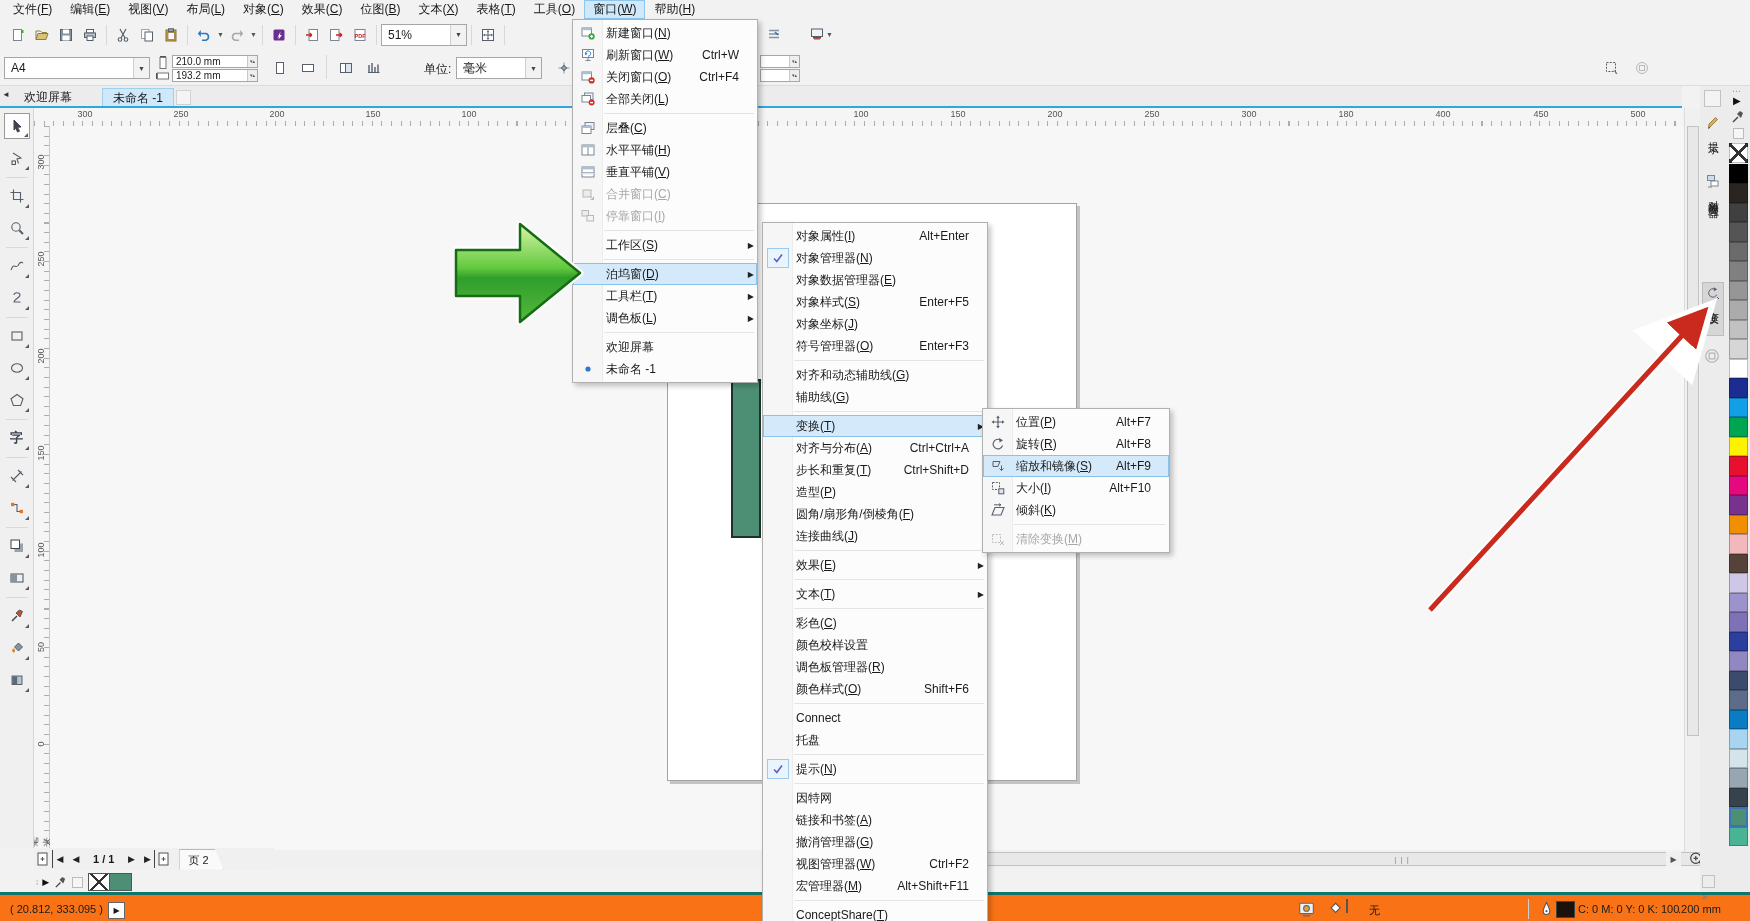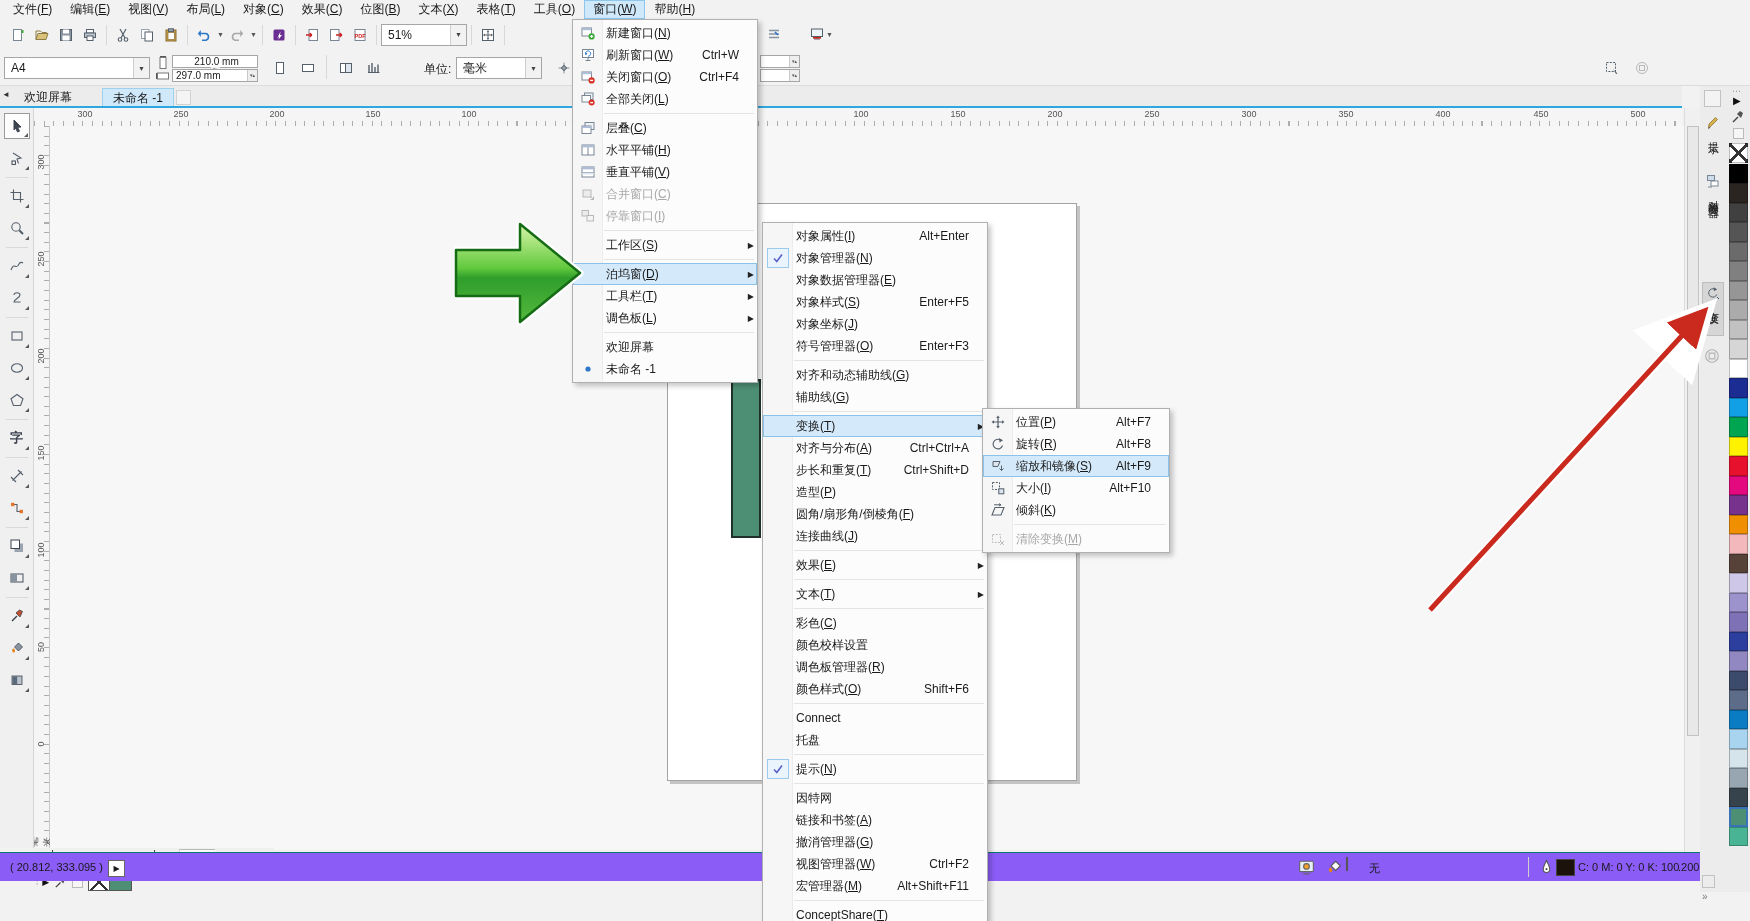--- a/index.html
+++ b/index.html
@@ -52,21 +52,21 @@
   .vscroll{left:1684px;top:108px;width:16px;height:744px;background:#f0f0f0;border-left:1px solid #dcdcdc;box-sizing:border-box;}
   .vthumb{position:absolute;left:2px;top:18px;width:12px;height:610px;background:#e8e8e8;border:1px solid #c2c2c2;box-sizing:border-box;}
   .hscroll{left:272px;top:850px;width:1394px;height:18px;background:#f0f0f0;}
   .hthumb{position:absolute;left:620px;top:2px;width:1020px;height:14px;background:#e8e8e8;border:1px solid #c2c2c2;box-sizing:border-box;display:flex;align-items:center;justify-content:center;color:#8a8a8a;font-size:8px;letter-spacing:1px;}
   .sbtn{position:absolute;display:flex;align-items:center;justify-content:center;color:#555;background:#f0f0f0;}
   
   .pagenav{left:34px;top:848px;width:240px;height:22px;background:#f0f0f0;display:flex;align-items:center;font-size:11px;}
   .pnbtn{width:18px;height:18px;display:flex;align-items:center;justify-content:center;color:#222;font-size:9px;flex:none;}
   .ptab{height:20px;line-height:20px;background:#fafafa;border:1px solid #b9b9b9;border-bottom:none;padding:0 14px 0 8px;margin-left:6px;clip-path:polygon(0 0,calc(100% - 9px) 0,100% 100%,0 100%);}
   .docpal{left:36px;top:872px;height:20px;display:flex;align-items:center;}
-  .statusbar{left:0;top:852px;width:100%;height:29px;background:#8b5cf6;border-top:1px solid #0f766e;box-sizing:border-box;font-size:11px;}
+  .statusbar{left:0;top:892px;width:100%;height:29px;background:#f97316;border-top:3px solid #0f766e;box-sizing:border-box;font-size:11px;}
   .swatchbox{width:22px;height:18px;border:1px solid #555;box-sizing:border-box;background:#fff;position:relative;}
   .xswatch{background:linear-gradient(45deg,transparent 45%,#333 45%,#333 55%,transparent 55%),linear-gradient(-45deg,transparent 45%,#333 45%,#333 55%,transparent 55%),#fff;}
   
   .dockstrip{left:1700px;top:86px;width:26px;height:806px;background:#ececec;}
   .dtabv{position:absolute;left:2px;width:22px;border:1px solid transparent;display:flex;flex-direction:column;align-items:center;padding-top:3px;box-sizing:border-box;}
   .dtabv.active{background:#d6d6d6;border-color:#bdbdbd;}
   .dtabv .vtxt{writing-mode:vertical-rl;font-size:11px;margin-top:3px;letter-spacing:2px;color:#222;}
   .palette{left:1726px;top:86px;width:24px;height:806px;background:#ececec;}
   .sw{position:absolute;left:3px;width:19px;height:19.5px;box-sizing:border-box;border:1px solid rgba(0,0,0,0.25);}
   .sw.selected{border:2px solid #3a72b8;}
@@ -215,32 +215,32 @@
       <div class="combo abs" style="left:4px;top:7px;width:146px;">
         <span class="val">A4</span>
         <span class="dd">▼</span>
       </div>
       <div class="abs icon" style="left:156px;top:6px;">
         <svg width="14" height="14" viewBox="0 0 14 14">
           <rect x="4" y="1.5" width="6" height="11" fill="#fff" stroke="#777"></rect>
           <path d="M4,0.5 H10" stroke="#555"></path>
         </svg>
       </div>
-      <div class="spinfield abs" style="left:172px;top:5px;width:86px;flex-direction:column;">
+      <div class="spinfield abs" style="left:172px;top:5px;width:86px;">
         <span class="sv">210.0 mm</span>
         <span class="spincol">▾▴</span>
       </div>
       <div class="abs icon" style="left:156px;top:19px;">
         <svg width="14" height="14" viewBox="0 0 14 14">
           <rect x="1.5" y="4" width="11" height="6" fill="#fff" stroke="#777"></rect>
           <path d="M0.5,4 V10" stroke="#555"></path>
         </svg>
       </div>
       <div class="spinfield abs" style="left:172px;top:19px;width:86px;">
-        <span class="sv">297.0 mm</span>
+        <span class="sv">193.2 mm</span>
         <span class="spincol">▾▴</span>
       </div>
       <div class="abs tbtn" style="left:268px;top:6px;">
         <svg width="14" height="14" viewBox="0 0 14 14">
           <rect x="3.5" y="1.5" width="7" height="11" fill="#fff" stroke="#55606b"></rect>
         </svg>
       </div>
       <div class="abs tbtn" style="left:296px;top:6px;">
         <svg width="14" height="14" viewBox="0 0 14 14">
           <rect x="1.5" y="3.5" width="11" height="7" fill="#fff" stroke="#55606b"></rect>
@@ -307,21 +307,21 @@
       <span class="lbl" style="left: 51px;">300</span>
       <span class="lbl" style="left: 147px;">250</span>
       <span class="lbl" style="left: 243px;">200</span>
       <span class="lbl" style="left: 339px;">150</span>
       <span class="lbl" style="left: 435px;">100</span>
       <span class="lbl" style="left: 827px;">100</span>
       <span class="lbl" style="left: 924px;">150</span>
       <span class="lbl" style="left: 1021px;">200</span>
       <span class="lbl" style="left: 1118px;">250</span>
       <span class="lbl" style="left: 1215px;">300</span>
-      <span class="lbl" style="left: 1312px;">350</span>
+      <span class="lbl" style="left: 1312px;">180</span>
       <span class="lbl" style="left: 1409px;">400</span>
       <span class="lbl" style="left: 1507px;">450</span>
       <span class="lbl" style="left: 1604px;">500</span>
       <span class="lbl" style="left: 1658px; font-size: 10px;">毫米</span>
     </div>
   <div class="abs vruler" id="vruler">
       <span class="lbl" style="top: 31px;">300</span>
       <span class="lbl" style="top: 128px;">250</span>
       <span class="lbl" style="top: 225px;">200</span>
       <span class="lbl" style="top: 322px;">150</span>

